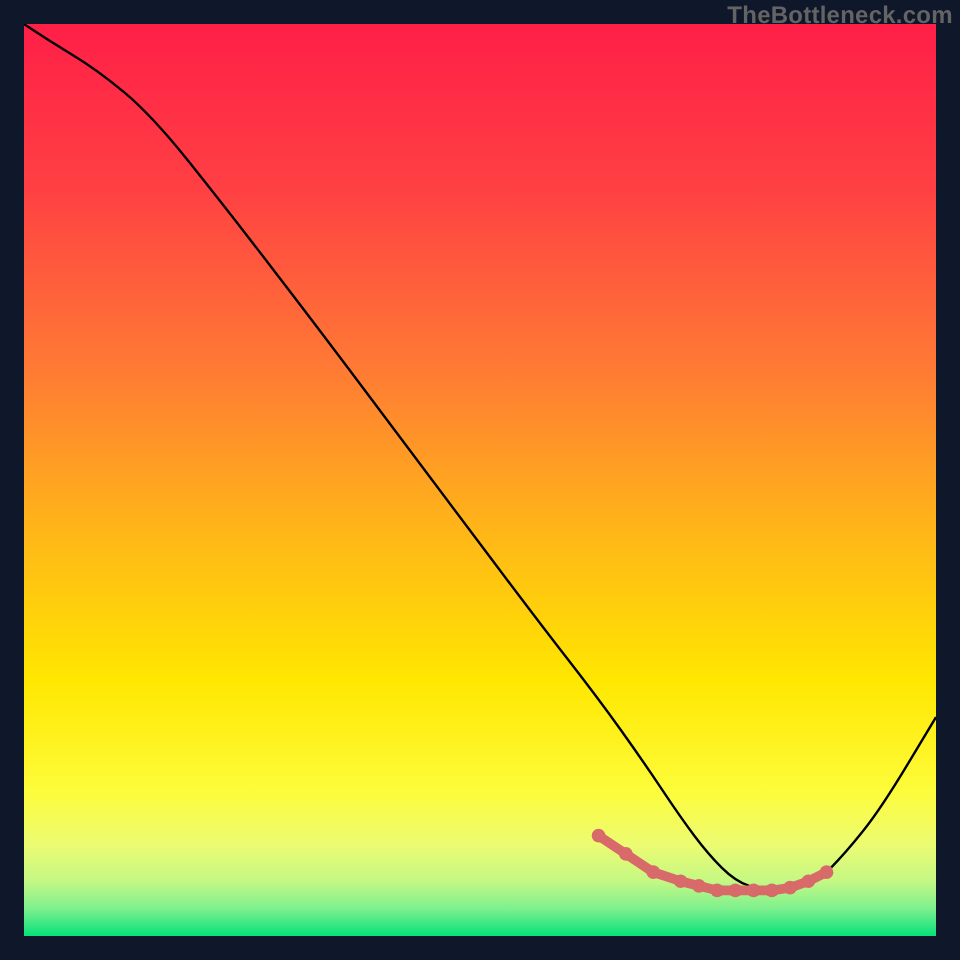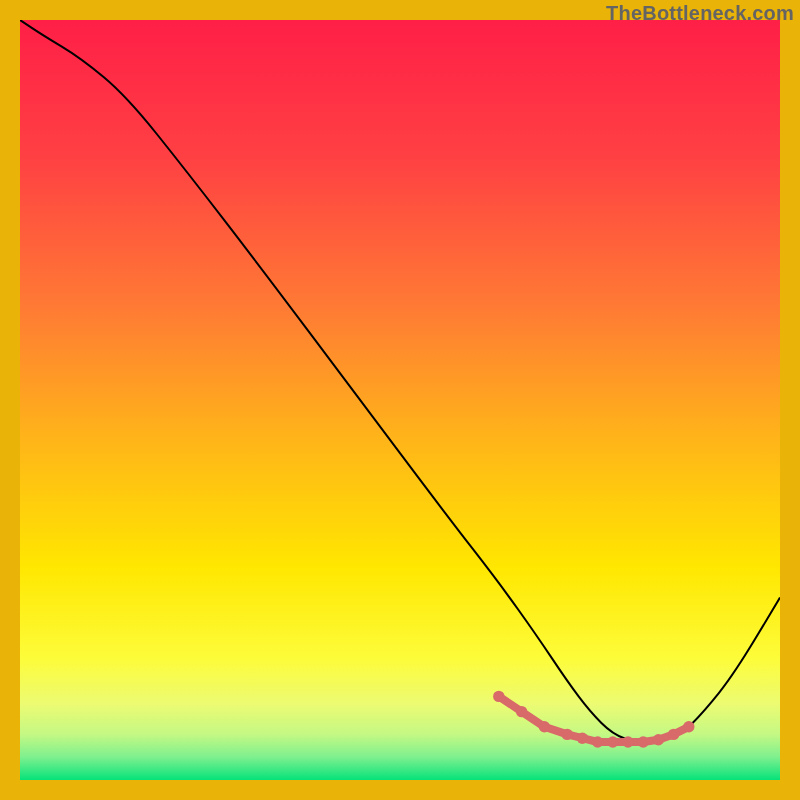--- a/index.html
+++ b/index.html
@@ -8,21 +8,21 @@
     width: 800px;
     height: 800px;
     background: #000;
     overflow: hidden;
     font-family: Arial, Helvetica, sans-serif;
   }
   .stage {
     position: relative;
     width: 800px;
     height: 800px;
-    background: #eab308;
+    background: #0f172a;
   }
   .plot {
     position: absolute;
     left: 20px;
     top: 20px;
     width: 760px;
     height: 760px;
     overflow: hidden;
   }
   .plot svg {

